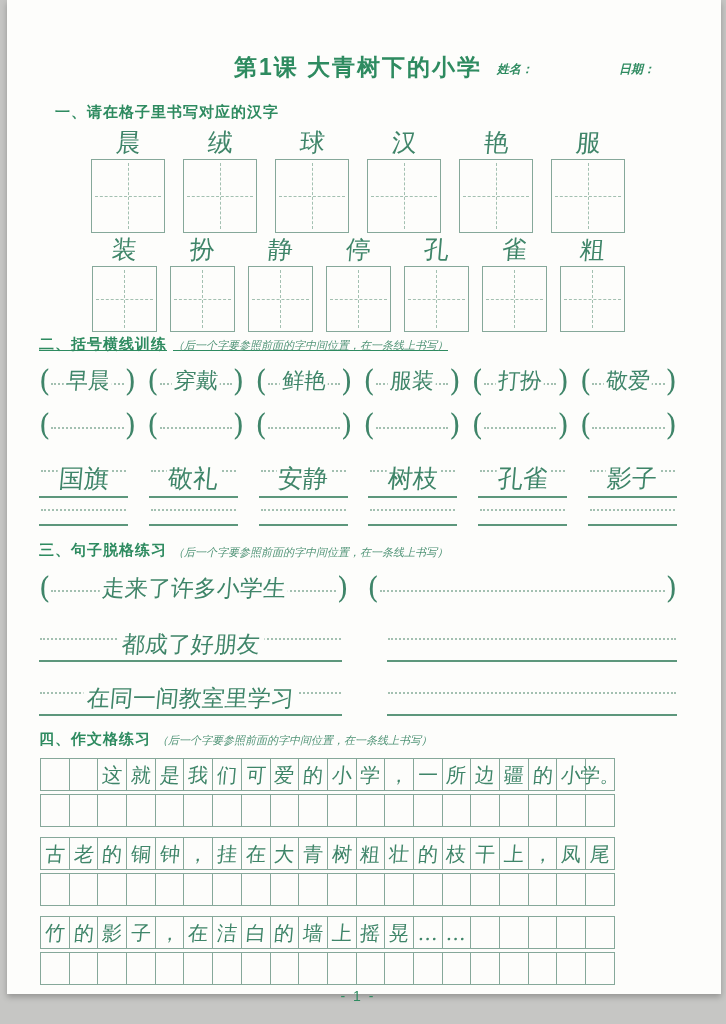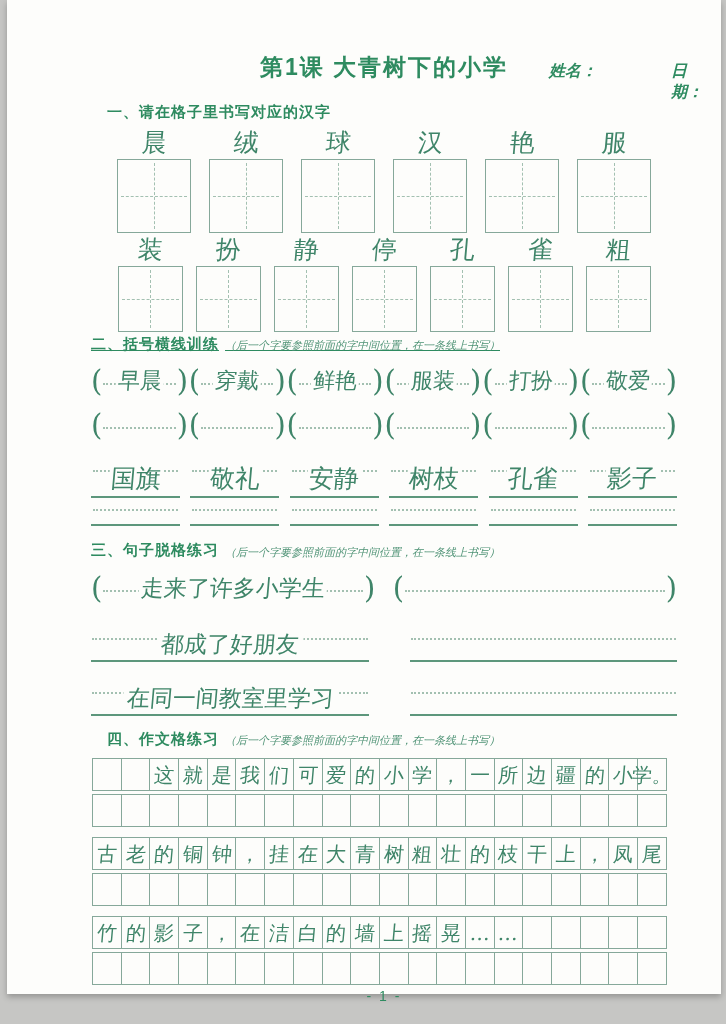--- a/index.html
+++ b/index.html
@@ -14,33 +14,33 @@
   html,body{width:726px;height:1024px;}
   body{
     background:#c6c6c4;
     font-family:"Liberation Sans", sans-serif;
     position:relative;
     overflow:hidden;
   }
   .page{
     position:absolute; top:0; left:7px; right:5px; bottom:30px;
     background:#fdfdfb;
-    padding:52px 44px 0 84px;
+    padding:52px 44px 0 32px;
     box-shadow:0 3px 6px rgba(0,0,0,.25);
   }
   
   .header{position:relative;height:36px;}
   .title{
     text-align:center; color:var(--ink);
     font-size:23px; font-weight:bold; letter-spacing:2px;
     font-family:"Liberation Sans", sans-serif;
   }
   .meta{
     position:absolute; top:9px; color:var(--ink);
-    font-size:16px; font-weight:bold; font-style:italic;
+    font-size:12px; font-weight:bold; font-style:italic;
     font-family:"Liberation Serif", serif;
   }
   .meta.name{left:458px;}
   .meta.date{left:560px;margin-left:20px;}
   
   h2{
     color:var(--ink); font-size:15px; font-weight:bold;
     display:flex; align-items:baseline; gap:6px; letter-spacing:1px;
   }
   .note{
@@ -113,21 +113,21 @@
     border-bottom:2px solid var(--line);
     display:flex; align-items:flex-end; justify-content:center;
   }
   .sent-line::before{
     content:""; position:absolute; left:1px; right:1px; top:42%;
     border-top:2px dotted var(--dot);
   }
   .sent-line .hand{position:relative; background:#fdfdfb; padding:0 4px; font-size:23px; line-height:32px;}
   .sent-line.blank{width:45.5%;}
   
-  .sec4 h2{margin:13px 16px 9px;}
+  .sec4 h2{margin:13px 0 9px;}
   .comp-grid{margin-left:1px;}
   .grid-row{display:flex; margin-bottom:3px;}
   .grid-row.pair-end{margin-bottom:10px;}
   .grid-cell{
     width:29.7px; height:33px; flex:0 0 auto;
     border:1px solid var(--grid); margin-left:-1px;
     display:flex; align-items:center; justify-content:center;
     background:#fdfdfb; overflow:visible; white-space:nowrap;
   }
   .grid-cell:first-child{margin-left:0;}

